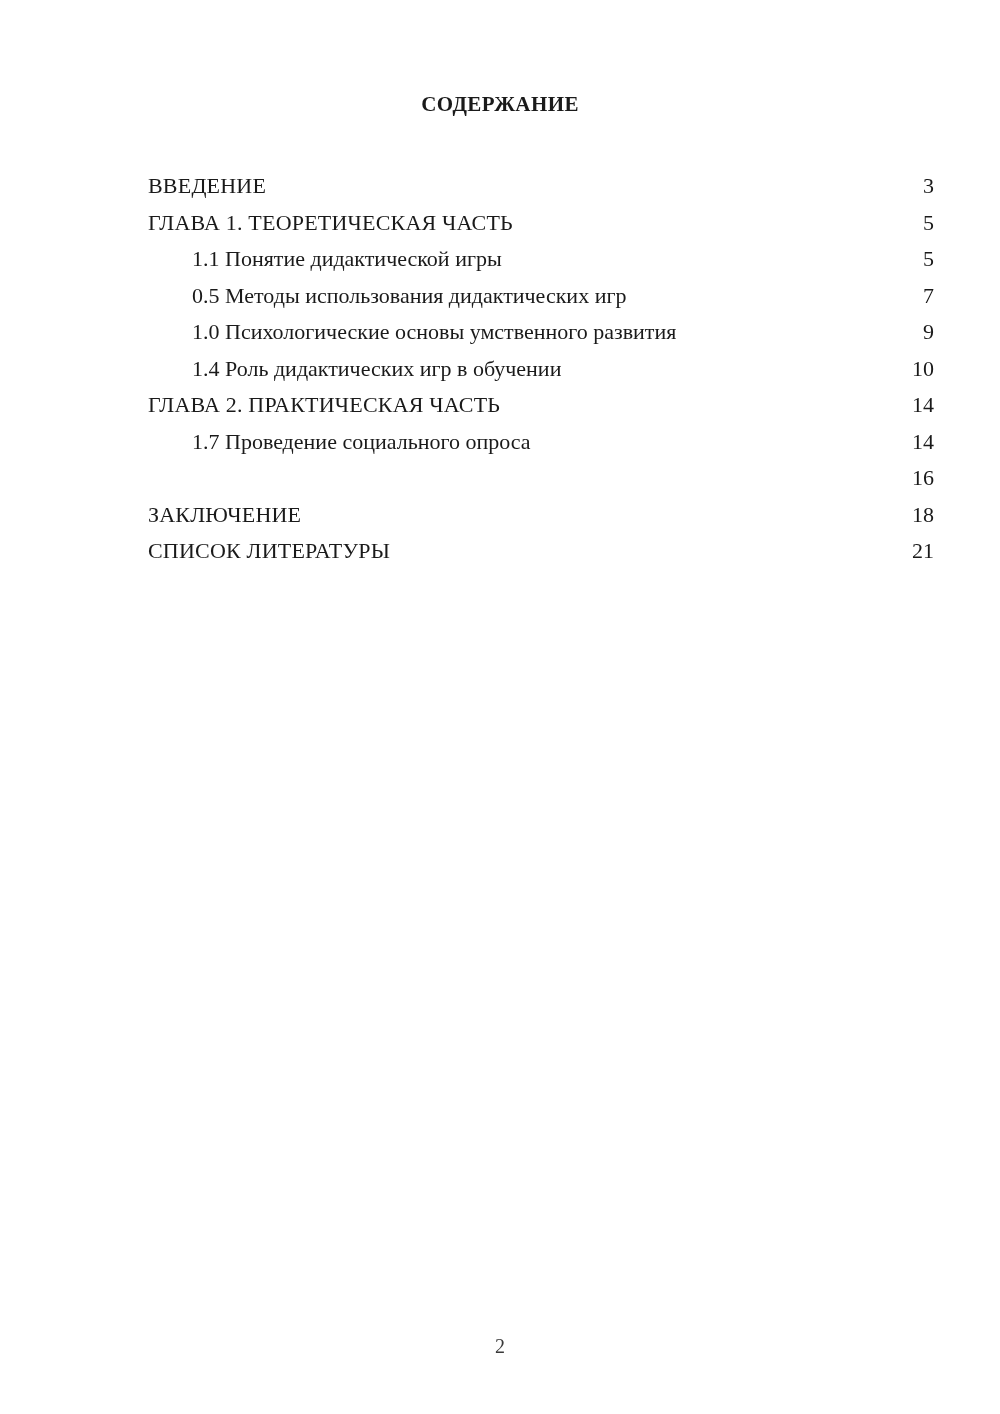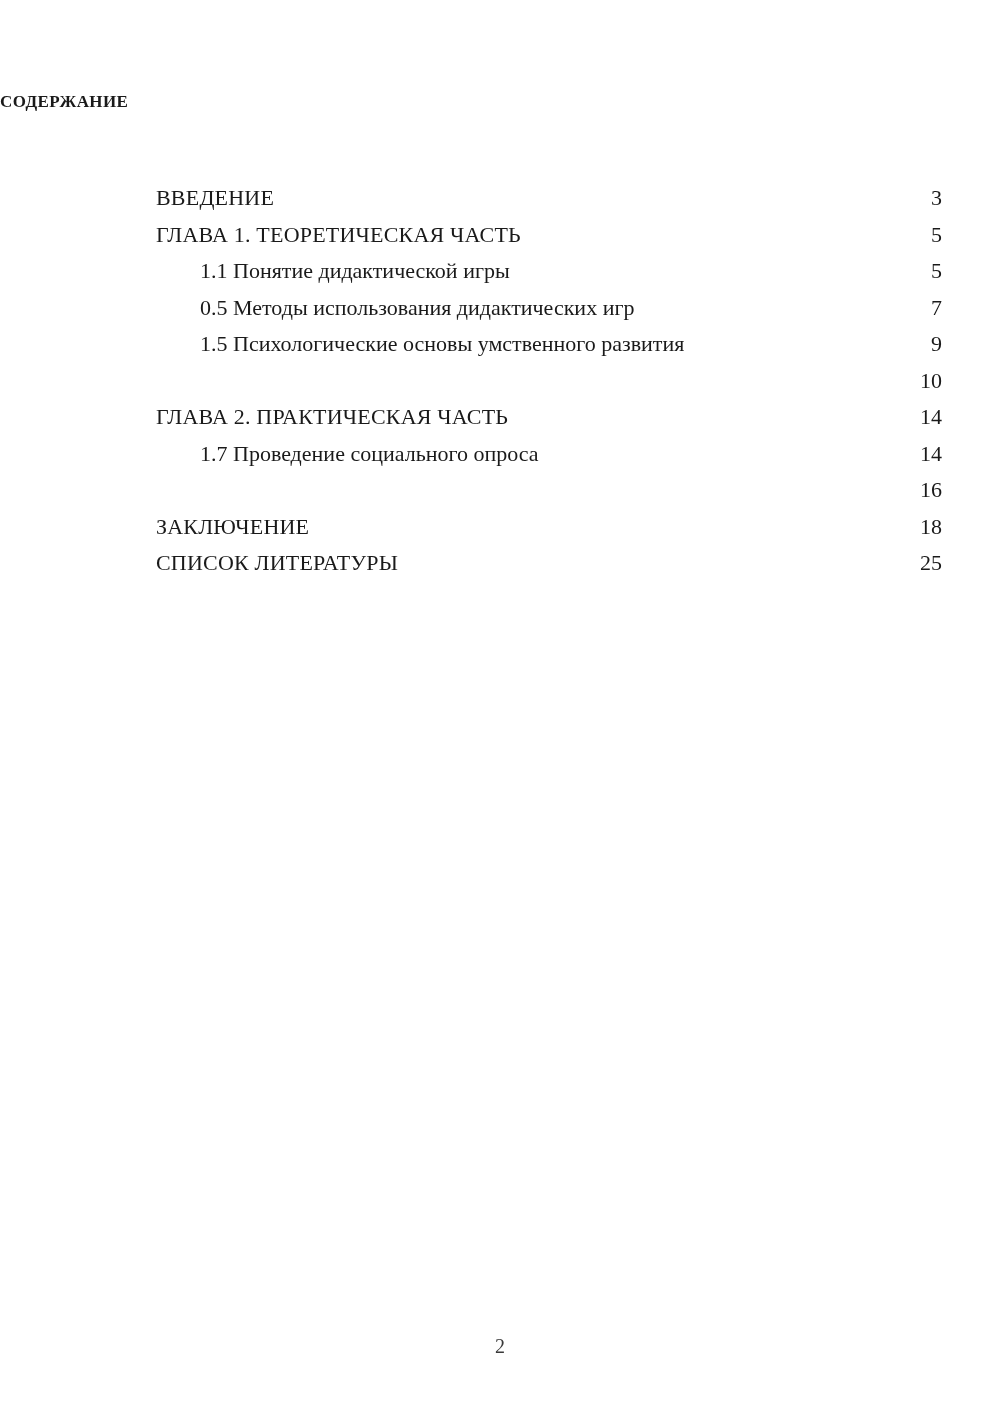--- a/index.html
+++ b/index.html
@@ -18,31 +18,31 @@
   .page {
     position: absolute;
     inset: 0;
     padding: 0;
   }
   .doc-title {
     position: absolute;
     top: 92px;
     left: 0;
     width: 100%;
+    text-align: center;
     font-weight: bold;
-    font-size: 17px;
+    font-size: 21px;
     letter-spacing: 0.4px;
     font-family: "Liberation Serif", serif;
   }
   .toc {
     position: absolute;
     top: 168px;
-    left: 156px;
+    left: 148px;
     width: 790px;
-    margin-top: 12px;
   }
   .toc-row {
     display: flex;
     align-items: baseline;
     font-size: 22px;
     line-height: 36.5px;
     white-space: nowrap;
   }
   .toc-row .label {
     flex: 0 0 auto;
@@ -96,25 +96,26 @@
         <span class="label">1.1 Понятие дидактической игры</span>
         <span class="filler"></span>
         <span class="page-num">5</span>
       </div>
       <div class="toc-row level-2">
         <span class="label">0.5 Методы использования дидактических игр</span>
         <span class="filler"></span>
         <span class="page-num">7</span>
       </div>
       <div class="toc-row level-2">
-        <span class="label">1.5 Психологические основы умственного развития</span>
+        <span class="label">1.0 Психологические основы умственного развития</span>
         <span class="filler"></span>
         <span class="page-num">9</span>
       </div>
       <div class="toc-row level-2">
+        <span class="label">1.4 Роль дидактических игр в обучении</span>
         <span class="filler"></span>
         <span class="page-num">10</span>
       </div>
       <div class="toc-row level-1">
         <span class="label">ГЛАВА 2. ПРАКТИЧЕСКАЯ ЧАСТЬ</span>
         <span class="filler"></span>
         <span class="page-num">14</span>
       </div>
       <div class="toc-row level-2">
         <span class="label">1.7 Проведение социального опроса</span>
@@ -126,19 +127,19 @@
         <span class="page-num">16</span>
       </div>
       <div class="toc-row level-1">
         <span class="label">ЗАКЛЮЧЕНИЕ</span>
         <span class="filler"></span>
         <span class="page-num">18</span>
       </div>
       <div class="toc-row level-1">
         <span class="label">СПИСОК ЛИТЕРАТУРЫ</span>
         <span class="filler"></span>
-        <span class="page-num">25</span>
+        <span class="page-num">21</span>
       </div>
     </div>
 
   <div class="folio">2</div>
 
 </div>
 
 </body></html>

